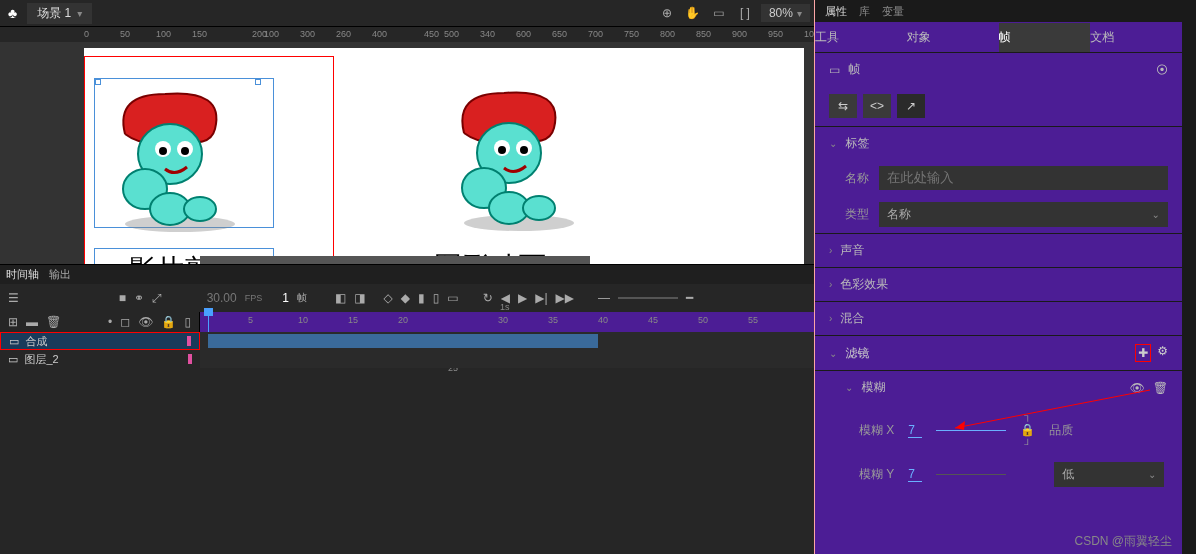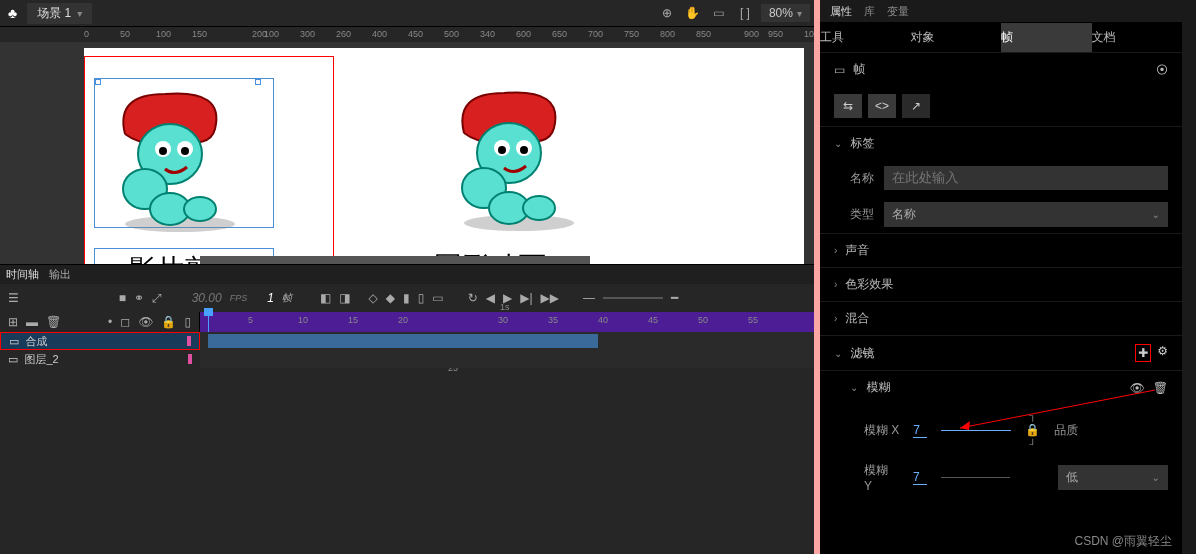--- a/index.html
+++ b/index.html
@@ -1,19 +1,19 @@
 <!DOCTYPE html>
 <html><head>
 <meta charset="utf-8">
 <style>
 * { margin: 0; padding: 0; box-sizing: border-box; font-family: "Microsoft YaHei", sans-serif; }
 body { background: #1a1a1a; color: #ccc; width: 1196px; height: 554px; overflow: hidden; font-size: 12px; }
 .app { display: flex; height: 100%; }
 .left-area { width: 814px; display: flex; flex-direction: column; }
-.right-panel { width: 368px; background: #000000; border-left: 6px solid #fca5a5; }
+.right-panel { width: 368px; background: #4c1d95; border-left: 1px solid #fca5a5; }
 
 .top-bar { height: 26px; background: #262626; display: flex; align-items: center; padding: 0 4px; gap: 6px; }
 .top-bar .logo { color: #fff; font-size: 14px; padding: 0 4px; }
 .scene-dd { background: #333; padding: 2px 10px; color: #ddd; display: flex; align-items: center; gap: 6px; }
 .spacer { flex: 1; }
 .tb-icon { width: 20px; height: 20px; display:flex; align-items:center; justify-content:center; color:#aaa; cursor:pointer; }
 .zoom-dd { background: #333; padding: 2px 8px; display:flex; align-items:center; gap:4px; }
 
 .ruler-h { height: 16px; background: #262626; position: relative; overflow: hidden; border-top:1px solid #000; }
 .ruler-h .tick { position:absolute; top:2px; font-size:9px; color:#888; }
@@ -93,30 +93,30 @@
     <div class="ruler-h" id="rulerH">
         <span class="tick" style="left: 84px;">0</span>
         <span class="tick" style="left: 120px;">50</span>
         <span class="tick" style="left: 156px;">100</span>
         <span class="tick" style="left: 192px;">150</span>
         <span class="tick" style="left: 228px; margin-left: 24px;">200</span>
         <span class="tick" style="left: 264px;">100</span>
         <span class="tick" style="left: 300px;">300</span>
         <span class="tick" style="left: 336px;">260</span>
         <span class="tick" style="left: 372px;">400</span>
-        <span class="tick" style="left: 408px;">450</span>
+        <span class="tick" style="left: 424px;">450</span>
         <span class="tick" style="left: 444px;">500</span>
         <span class="tick" style="left: 480px;">340</span>
         <span class="tick" style="left: 516px; text-align: center;">600</span>
         <span class="tick" style="left: 552px;">650</span>
         <span class="tick" style="left: 588px;">700</span>
         <span class="tick" style="left: 624px;">750</span>
         <span class="tick" style="left: 660px;">800</span>
         <span class="tick" style="left: 696px;">850</span>
-        <span class="tick" style="left: 732px; margin-left: 12px;">900</span>
+        <span class="tick" style="left: 732px;">900</span>
         <span class="tick" style="left: 768px;">950</span>
         <span class="tick" style="left: 804px;">1000</span>
       </div>
 
     <div class="canvas-wrap">
       <div class="canvas">
         <div class="red-box"></div>
 
         <div class="sel-box" style="left:10px;top:30px;width:180px;height:150px;">
           <svg class="worm-svg" viewBox="0 0 160 160">
@@ -166,21 +166,21 @@
     <div class="tl-toolbar">
       <div class="grp">
         <span>☰</span>
       </div>
       <div class="spacer" style="flex:0 0 80px"></div>
       <div class="grp">
         <span>■</span>
         <span>⚭</span>
         <span>⤢</span>
       </div>
-      <div class="grp" style="margin-left:20px;font-style:italic;">
+      <div class="grp" style="margin-left:35px;">
         <span class="fps">30.00</span>
         <span class="fps" style="font-size:9px;">FPS</span>
         <span style="margin-left:12px;color:#fff;">1</span>
         <span style="font-size:10px;">帧</span>
       </div>
       <div class="grp" style="margin-left:18px;">
         <span>◧</span>
         <span>◨</span>
       </div>
       <div class="grp" style="margin-left:8px;">

